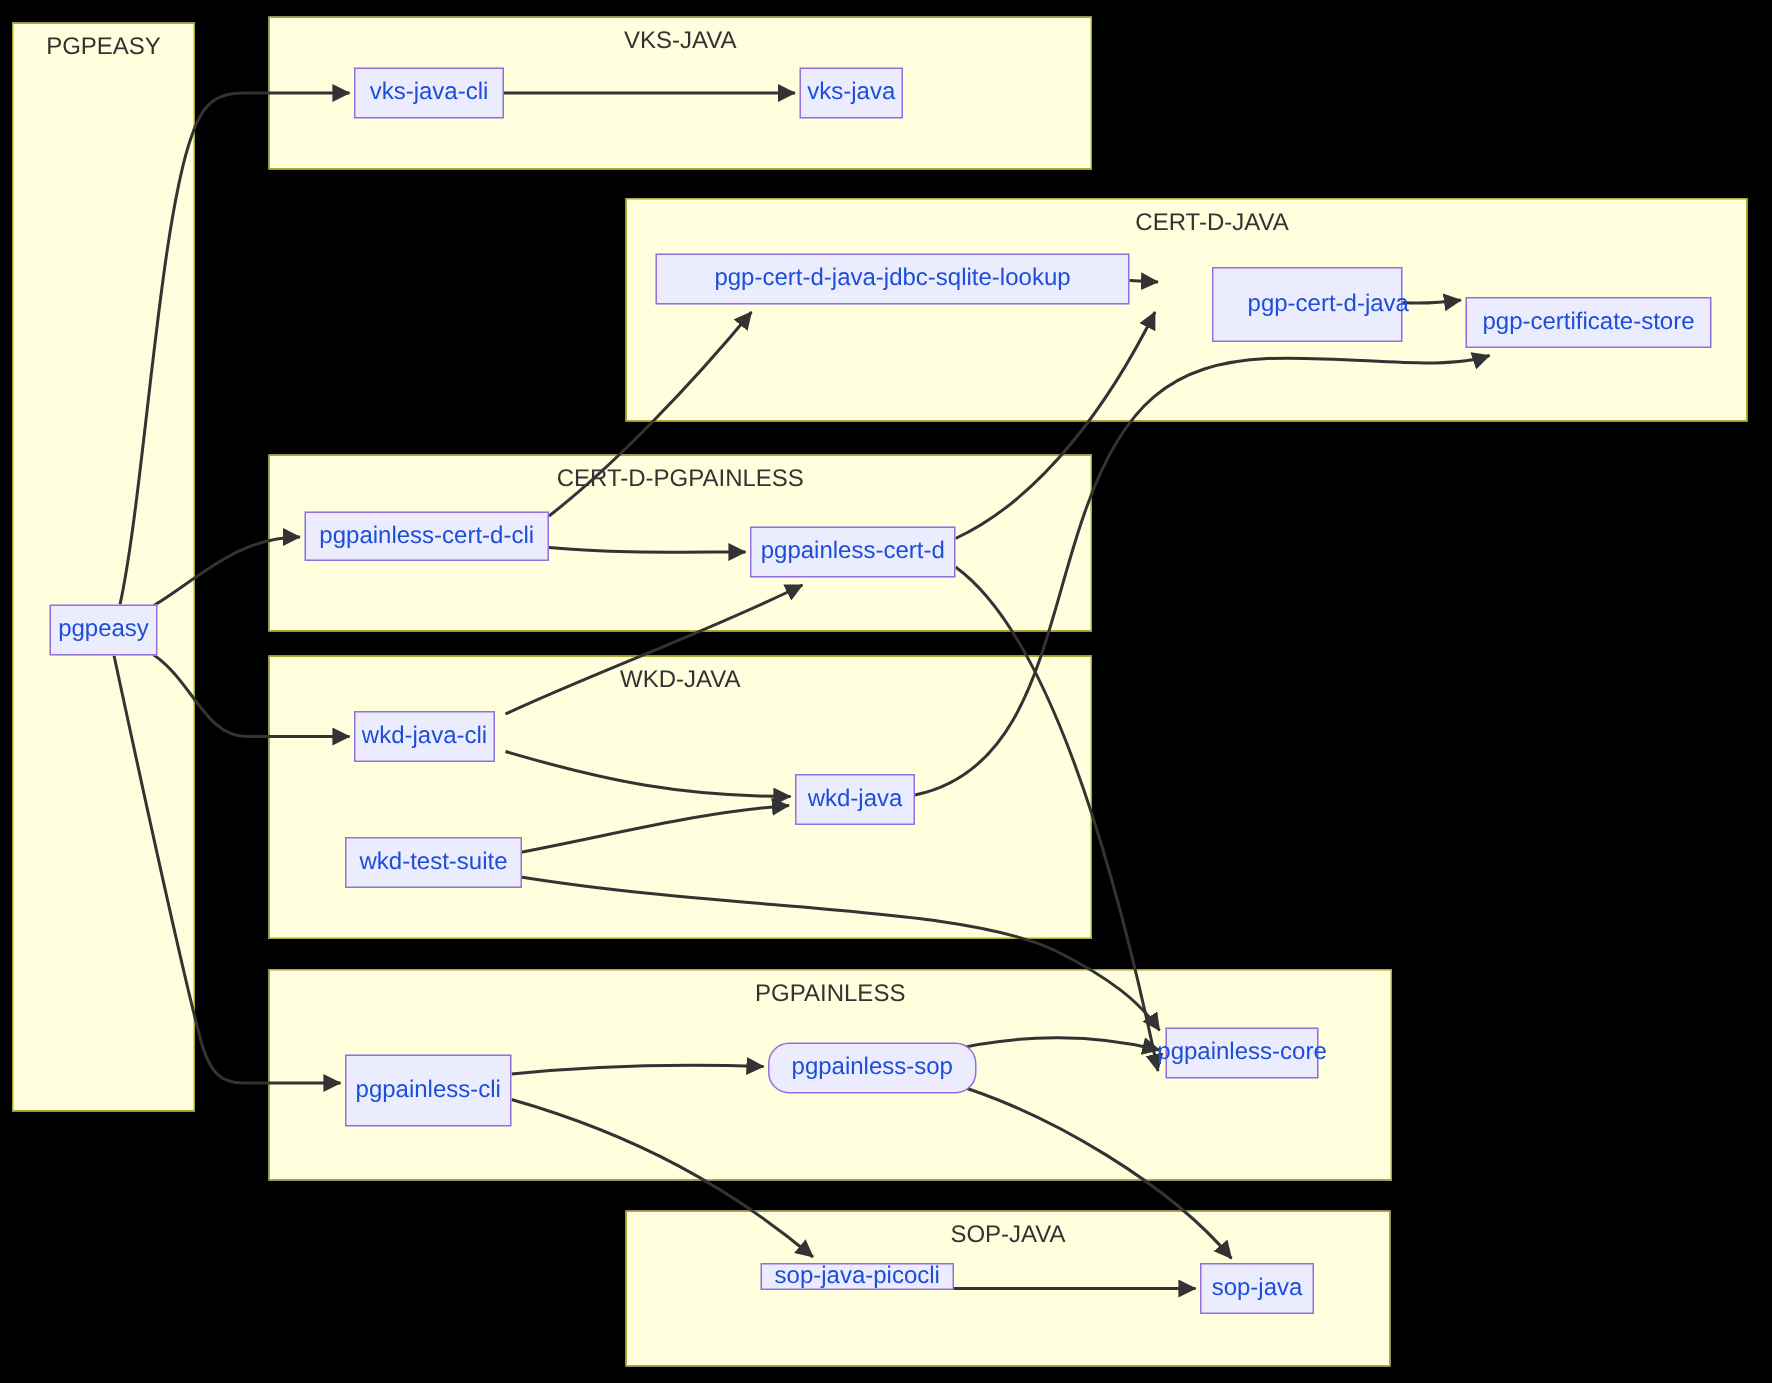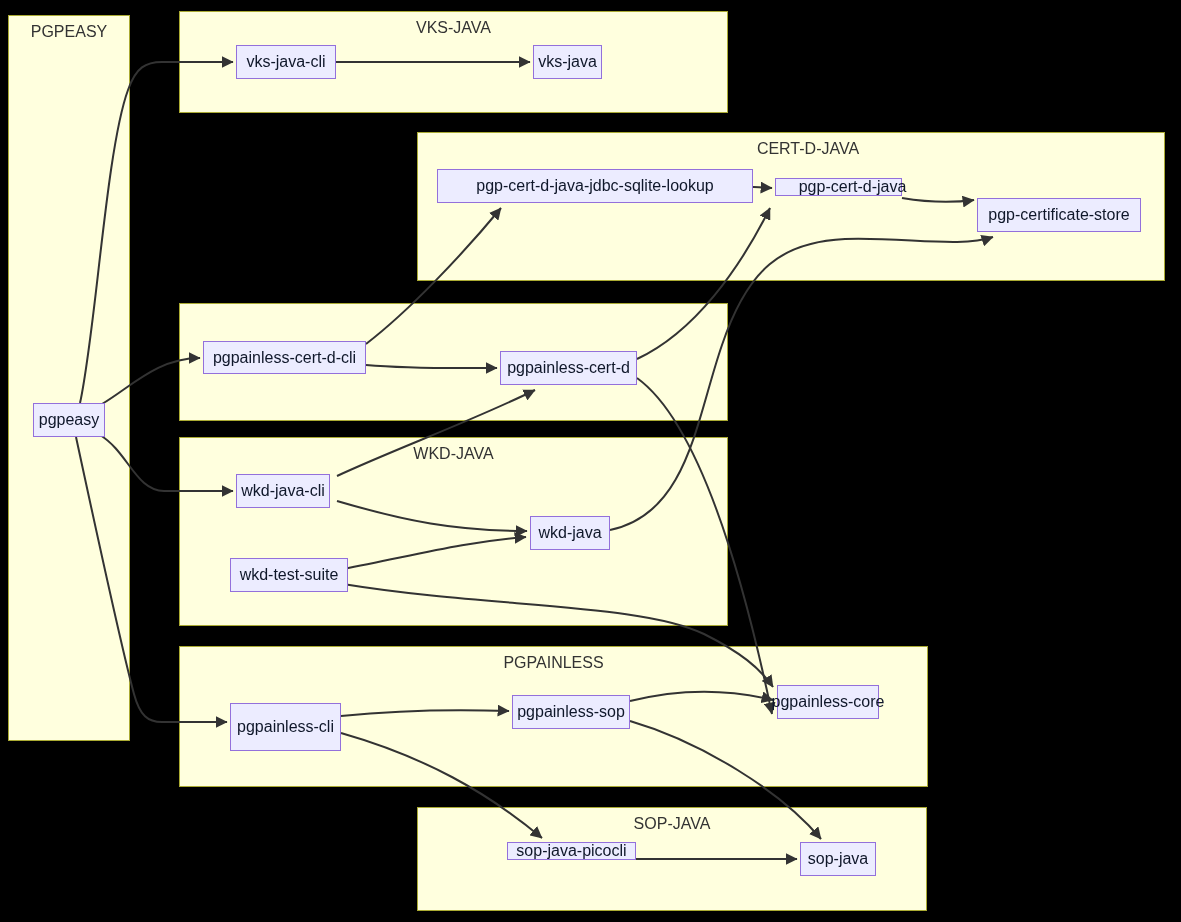--- a/index.html
+++ b/index.html
@@ -2,21 +2,21 @@
 <html><head>
 <meta charset="utf-8">
 <style>
   html,body{margin:0;padding:0;background:#000;}
   body{width:1181px;height:922px;position:relative;overflow:hidden;
        font-family:"Liberation Sans",sans-serif;}
   #diagram{position:absolute;left:0;top:0;width:1181px;height:922px;}
   .cluster{position:absolute;background:#ffffde;border:1px solid #aaaa33;box-sizing:border-box;z-index:1;}
   .cluster-label{position:absolute;z-index:3;color:#333;font-size:16px;text-align:center;pointer-events:none;}
   .node{position:absolute;background:#ececff;border:1px solid #9370db;box-sizing:border-box;
-        color:#0f172a;font-size:16px;display:flex;align-items:center;justify-content:center;
+        color:#1d4ed8;font-size:16px;display:flex;align-items:center;justify-content:center;
         white-space:nowrap;z-index:4;}
   #edge-layer{position:absolute;left:0;top:0;z-index:2;}
   #edge-layer path.edge{fill:none;stroke:#333333;stroke-width:2px;}
 </style>
 </head>
 <body>
 
 <div id="diagram">
   <svg id="edge-layer" width="1181" height="922" viewBox="0 0 1181 922">
     <defs>
@@ -48,35 +48,36 @@
         <path class="edge" d="M 636 859 L 797 859" marker-end="url(#arrowhead)"></path>
       </g>
   </svg>
 <div class="cluster" style="left: 8px; top: 15px; width: 122px; height: 726px;"></div>
     <div class="cluster-label" style="left: 8px; top: 23px; width: 122px;">PGPEASY</div>
     <div class="cluster" style="left: 179px; top: 11px; width: 549px; height: 102px;"></div>
     <div class="cluster-label" style="left: 179px; top: 19px; width: 549px;">VKS-JAVA</div>
     <div class="cluster" style="left: 417px; top: 132px; width: 748px; height: 149px;"></div>
     <div class="cluster-label" style="left: 434px; top: 140px; width: 748px;">CERT-D-JAVA</div>
     <div class="cluster" style="left: 179px; top: 303px; width: 549px; height: 118px;"></div>
+    <div class="cluster-label" style="left: 179px; top: 311px; width: 549px;">CERT-D-PGPAINLESS</div>
     <div class="cluster" style="left: 179px; top: 437px; width: 549px; height: 189px;"></div>
     <div class="cluster-label" style="left: 179px; top: 445px; width: 549px;">WKD-JAVA</div>
     <div class="cluster" style="left: 179px; top: 646px; width: 749px; height: 141px;"></div>
     <div class="cluster-label" style="left: 179px; top: 654px; width: 749px;">PGPAINLESS</div>
     <div class="cluster" style="left: 417px; top: 807px; width: 510px; height: 104px;"></div>
     <div class="cluster-label" style="left: 417px; top: 815px; width: 510px;">SOP-JAVA</div>
     <div class="node" style="left: 33px; top: 403px; width: 72px; height: 34px;">pgpeasy</div>
     <div class="node" style="left: 236px; top: 45px; width: 100px; height: 34px;">vks-java-cli</div>
     <div class="node" style="left: 533px; top: 45px; width: 69px; height: 34px;">vks-java</div>
     <div class="node" style="left: 437px; top: 169px; width: 316px; height: 34px;">pgp-cert-d-java-jdbc-sqlite-lookup</div>
-    <div class="node" style="left: 775px; top: 178px; width: 127px; height: 18px; padding-left: 28px;">pgp-cert-d-java</div>
+    <div class="node" style="left: 808px; top: 178px; width: 127px; height: 50px; padding-left: 28px;">pgp-cert-d-java</div>
     <div class="node" style="left: 977px; top: 198px; width: 164px; height: 34px;">pgp-certificate-store</div>
     <div class="node" style="left: 203px; top: 341px; width: 163px; height: 33px;">pgpainless-cert-d-cli</div>
     <div class="node" style="left: 500px; top: 351px; width: 137px; height: 34px;">pgpainless-cert-d</div>
     <div class="node" style="left: 236px; top: 474px; width: 94px; height: 34px;">wkd-java-cli</div>
     <div class="node" style="left: 530px; top: 516px; width: 80px; height: 34px;">wkd-java</div>
     <div class="node" style="left: 230px; top: 558px; width: 118px; height: 34px;">wkd-test-suite</div>
     <div class="node" style="left: 230px; top: 703px; width: 111px; height: 48px;">pgpainless-cli</div>
-    <div class="node" style="left: 512px; top: 695px; width: 118px; height: 34px;">pgpainless-sop</div>
+    <div class="node" style="left: 512px; top: 695px; width: 139px; height: 34px; border-radius: 14px;">pgpainless-sop</div>
     <div class="node" style="left: 777px; top: 685px; width: 102px; height: 34px;">pgpainless-core</div>
     <div class="node" style="left: 507px; top: 842px; width: 129px; height: 18px;">sop-java-picocli</div>
     <div class="node" style="left: 800px; top: 842px; width: 76px; height: 34px;">sop-java</div>
   </div>
 
 </body></html>

